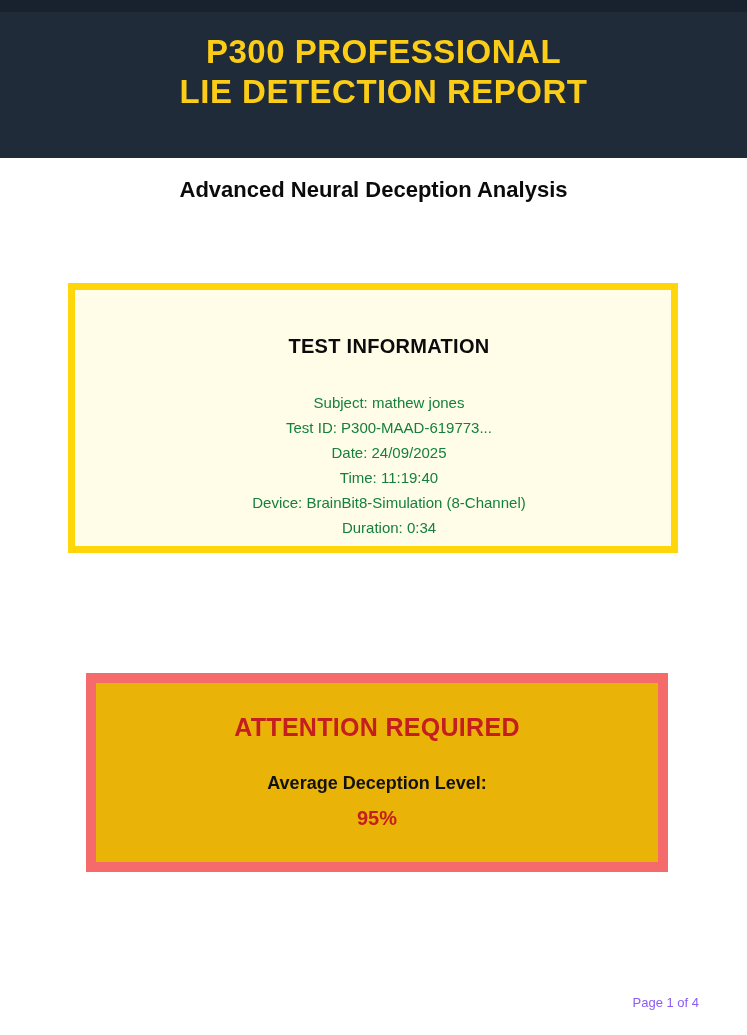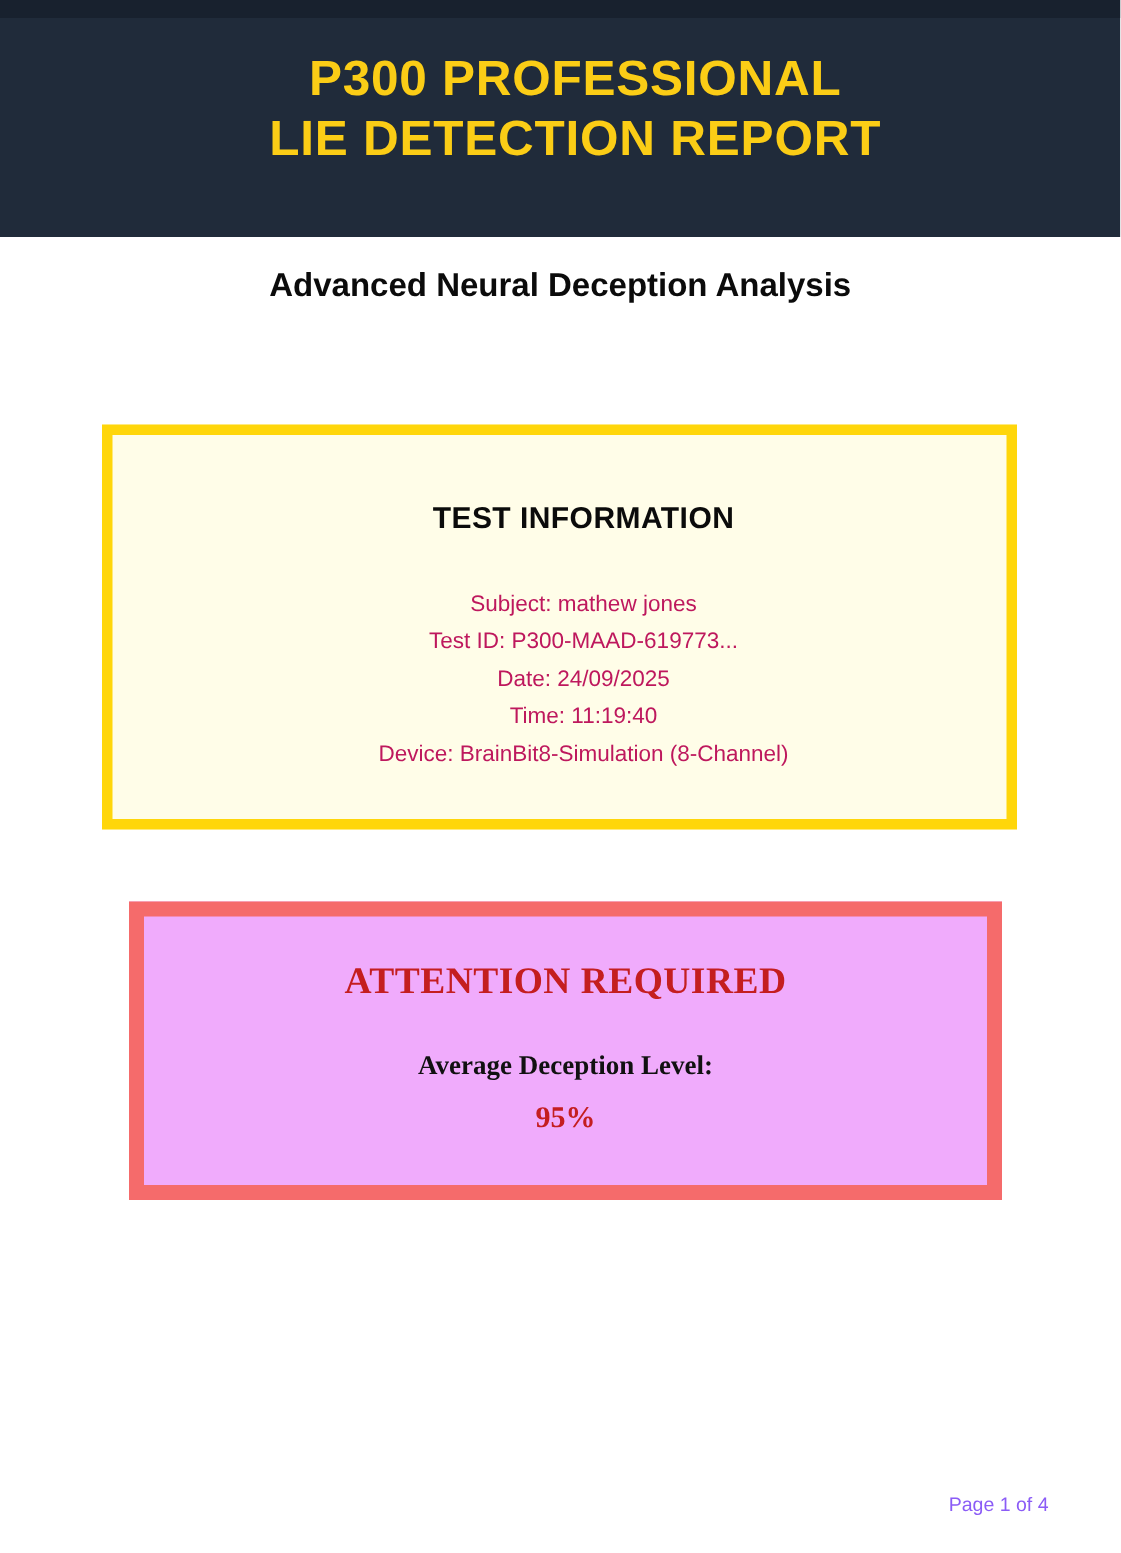--- a/index.html
+++ b/index.html
@@ -64,33 +64,32 @@
   .info-title {
     margin-top: 45px;
     font-size: 20px;
     font-weight: 700;
     color: #0B0B0B;
     letter-spacing: 0.3px;
   }
   .info-rows {
     margin-top: 32px;
     font-size: 15px;
-    color: #be185d;
+    color: #15803d;
     line-height: 25px;
   }
 
   
   .alert-box {
     position: absolute;
-    top: 601px; left: 86px;
+    top: 673px; left: 86px;
     width: 582px; height: 199px;
-    background: #f0abfc;
+    background: #eab308;
     border: 10px solid #F56B6B;
     text-align: center;
-    font-family: Liberation Serif, serif;
   }
   .alert-title {
     margin-top: 30px;
     font-size: 25px;
     font-weight: 700;
     color: #C41E20;
     letter-spacing: 0.3px;
   }
   .alert-label {
     margin-top: 31px;
@@ -142,20 +141,21 @@
   <div class="subtitle">Advanced Neural Deception Analysis</div>
 
   <div class="info-box">
     <div class="info-title">TEST INFORMATION</div>
     <div class="info-rows">
       <div>Subject: mathew jones</div>
       <div>Test ID: P300-MAAD-619773...</div>
       <div>Date: 24/09/2025</div>
       <div>Time: 11:19:40</div>
       <div>Device: BrainBit8-Simulation (8-Channel)</div>
+      <div>Duration: 0:34</div>
     </div>
   </div>
 
   <div class="alert-box">
     <div class="alert-title">ATTENTION REQUIRED</div>
     <div class="alert-label">Average Deception Level:</div>
     <div class="alert-value">95%</div>
   </div>
 
 

